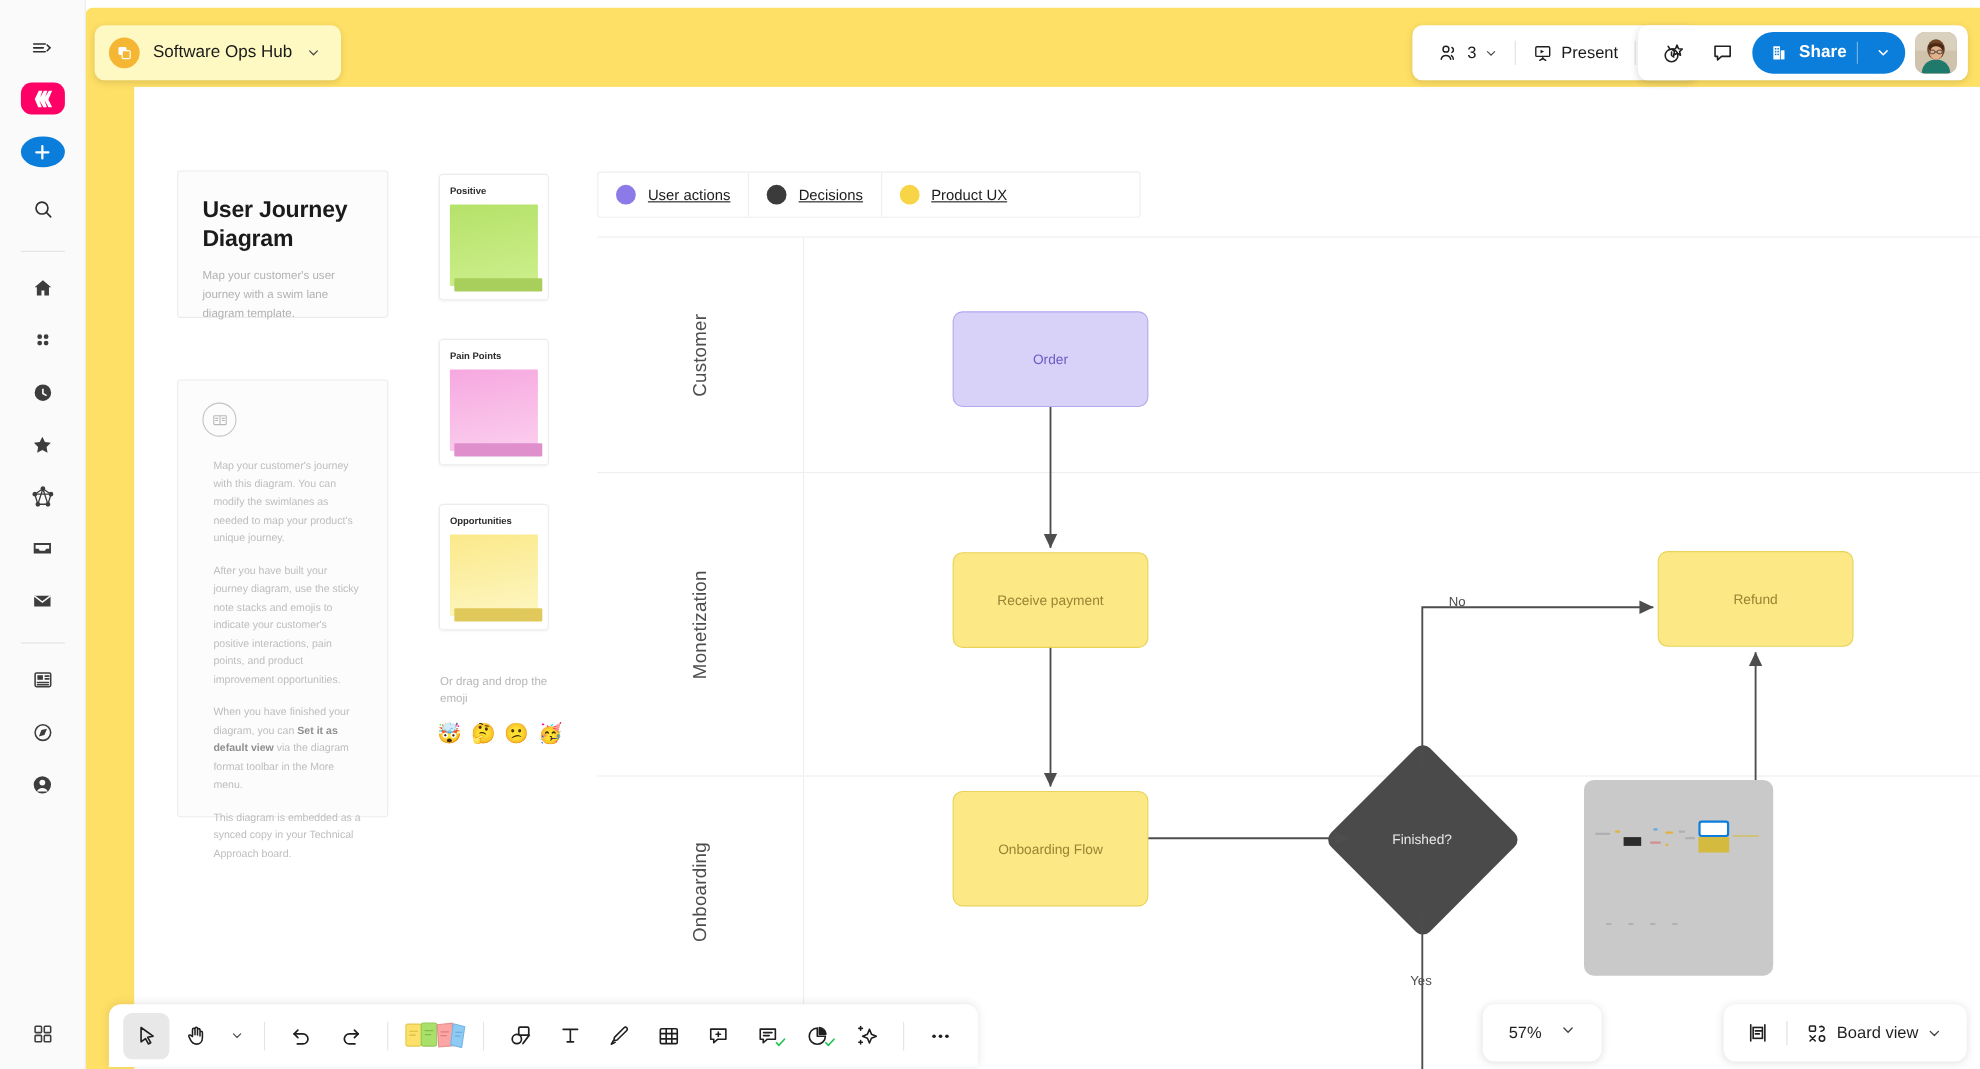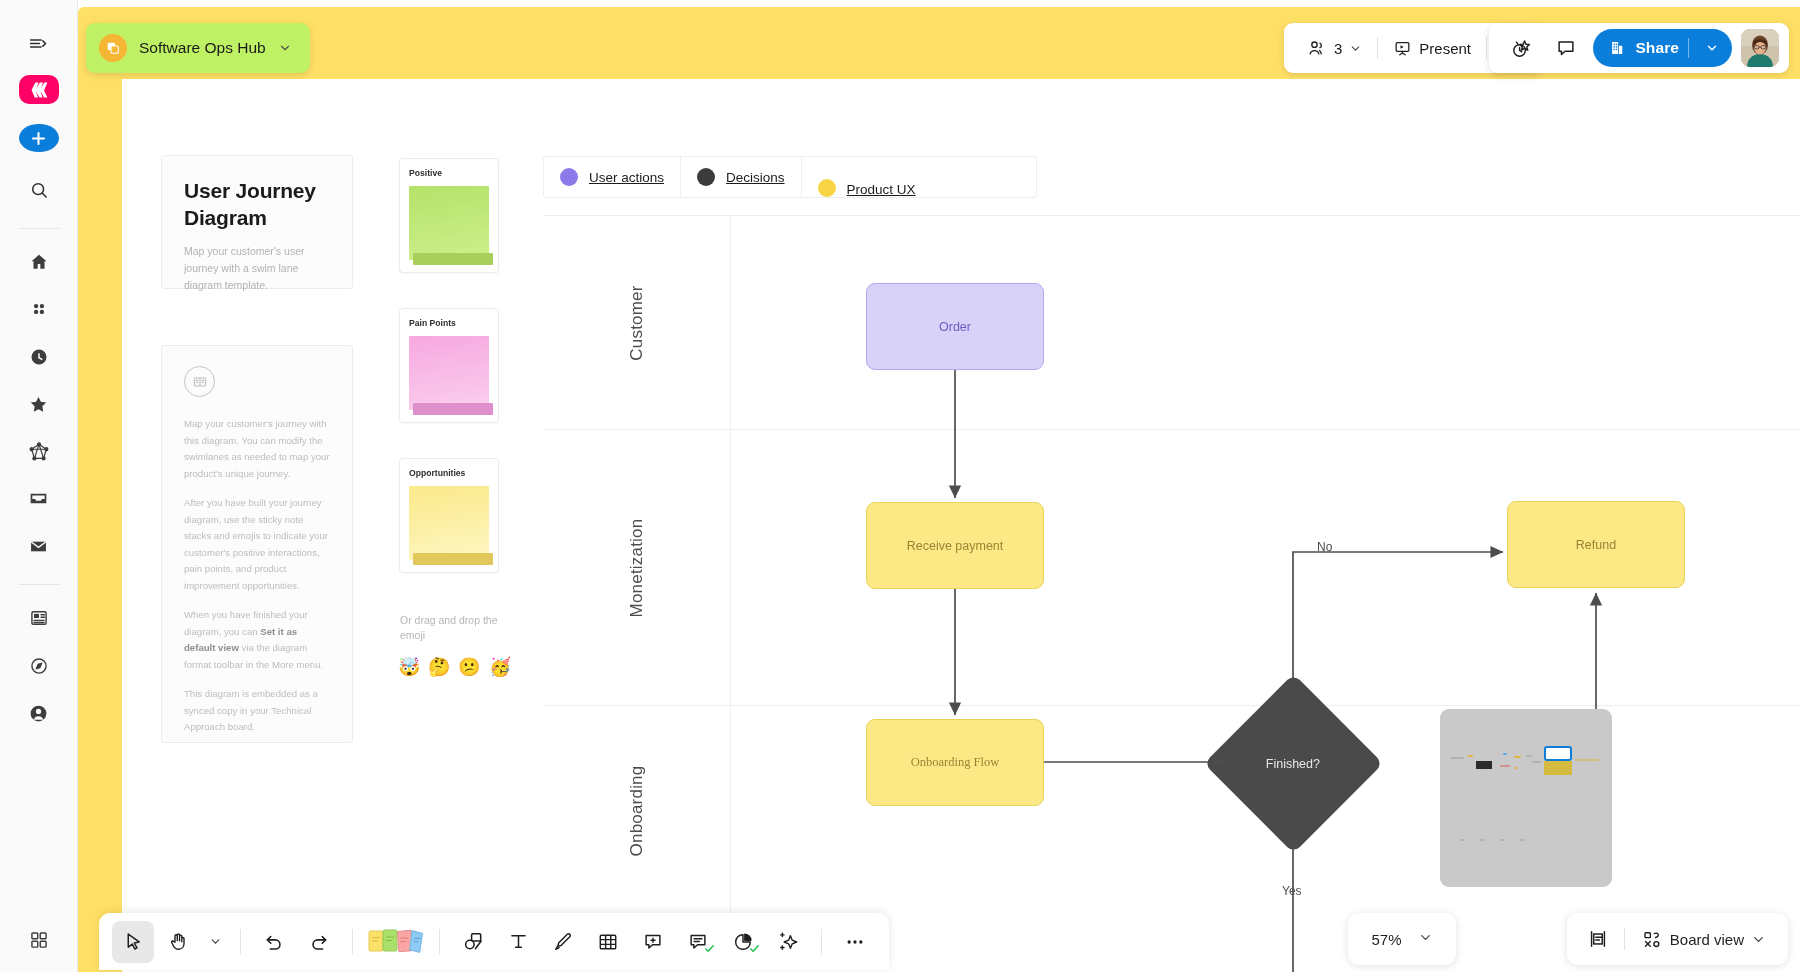--- a/index.html
+++ b/index.html
@@ -44,21 +44,21 @@
     background: #ffe066; border-radius: 6px 0 0 0;
   }
   .canvas-white {
     position: absolute; left: 122px; top: 79px;
     width: 1678px; height: 893px; background: #ffffff;
   }
 
   
   .board-chip {
     position: absolute; left: 86px; top: 23px;
-    height: 50px; min-width: 224px; background: #bef264;
+    height: 50px; min-width: 224px; background: #fef9c3;
     border-radius: 9px; box-shadow: 0 2px 7px rgba(0,0,0,.13);
     display: flex; align-items: center; gap: 12px; padding: 0 16px 0 13px;
     z-index: 30; cursor: pointer;
   }
   .board-icon {
     width: 28px; height: 28px; border-radius: 50%; background: #f5b633;
     display: flex; align-items: center; justify-content: center; flex: none;
   }
   .board-title { font-size: 15.5px; color: #1a1a1a; white-space: nowrap; }
   .chev { color: #4a4a4a; display: flex; align-items: center; }
@@ -96,21 +96,21 @@
   .card-h {
     font-size: 21px; font-weight: 700; color: #1b1b1b; line-height: 1.28;
     letter-spacing: -.2px; margin-bottom: 11px;
   }
   .card-sub { font-size: 10.5px; color: #b2b2b2; line-height: 1.62; }
   #card-body { left: 161px; top: 345px; width: 192px; height: 398px; padding: 20px 22px 0; }
   .book-circle {
     width: 31px; height: 31px; border-radius: 50%; border: 1.3px solid #c4c4c4;
     display: flex; align-items: center; justify-content: center; margin-bottom: 19px;
   }
-  .card-p { font-size: 9.6px; color: #bdbdbd; line-height: 1.72; margin-bottom: 13px; }
+  .card-p { font-size: 9.6px; color: #bdbdbd; line-height: 1.72; margin-bottom: 13px; margin-left: 10px; }
   .card-p b { color: #8f8f8f; font-weight: 700; }
 
   
   .sticky-card {
     position: absolute; width: 100px; background: #fff;
     border: 1px solid #ececec; border-radius: 4px; padding: 9px 9px 12px;
     box-shadow: 0 1px 2px rgba(0,0,0,.04);
   }
   .sticky-label { font-size: 8.6px; font-weight: 700; color: #2d2d2d; margin-bottom: 8px; }
   .sticky-swatch { position: relative; height: 74px; border-radius: 1px; }
@@ -138,21 +138,21 @@
   }
   .emoji-row span { cursor: pointer; }
 
   
   .legend {
     position: absolute; left: 543px; top: 156px; height: 42px;
     background: #fff; border: 1px solid #eeeeee; border-radius: 3px;
     display: flex; align-items: stretch;
   }
   .legend-item { display: flex; align-items: center; gap: 11px; padding: 0 16px; border-right: 1px solid #eeeeee; }
-  .legend-item:last-child { border-right: none; padding-right: 120px; align-items: flex-end; }
+  .legend-item:last-child { border-right: none; padding-right: 120px; }
   .legend-dot { width: 18px; height: 18px; border-radius: 50%; flex: none; }
   .legend-txt { font-size: 13.5px; color: #1c1c1c; white-space: nowrap; text-decoration: underline; }
 
   
   .lanes {
     position: absolute; left: 543px; top: 215px;
     width: 1257px; height: 700px; border-top: 1px solid #eeeeee;
   }
   .lane { position: absolute; left: 0; width: 1257px; border-bottom: 1px solid #eeeeee; }
   #lane-customer { top: 0; height: 214px; }
@@ -172,22 +172,22 @@
   }
   #node-order {
     left: 866px; top: 283px; width: 178px; height: 87px;
     background: #d8d2f8; border: 1.6px solid #b3a8ef; color: #6b5cc4;
   }
   #node-payment {
     left: 866px; top: 502px; width: 178px; height: 87px;
     background: #fce985; border: 1.6px solid #e8d257; color: #9a8434;
   }
   #node-onboarding {
-    left: 866px; top: 719px; width: 178px; height: 87px;
-    background: #fce985; border: 1.6px solid #e8d257; color: #9a8434; font-family: Liberation Serif, serif;
+    left: 866px; top: 719px; width: 178px; height: 105px;
+    background: #fce985; border: 1.6px solid #e8d257; color: #9a8434;
   }
   #node-refund {
     left: 1507px; top: 501px; width: 178px; height: 87px;
     background: #fce985; border: 1.6px solid #e8d257; color: #9a8434; align-items: center;
   }
   .diamond {
     position: absolute; left: 1230px; top: 700px; width: 127px; height: 127px;
     background: #4a4a4a; border-radius: 9px; transform: rotate(45deg);
     display: flex; align-items: center; justify-content: center; cursor: pointer;
   }

